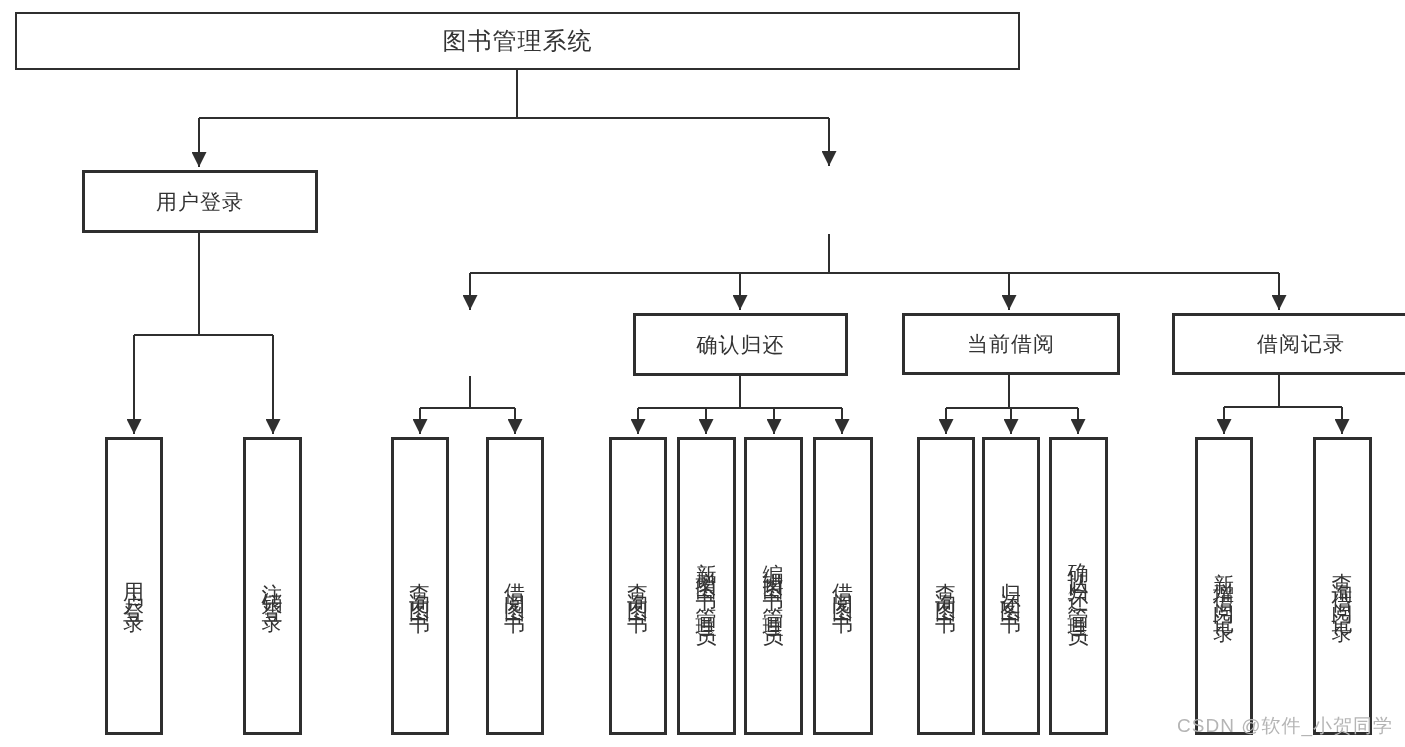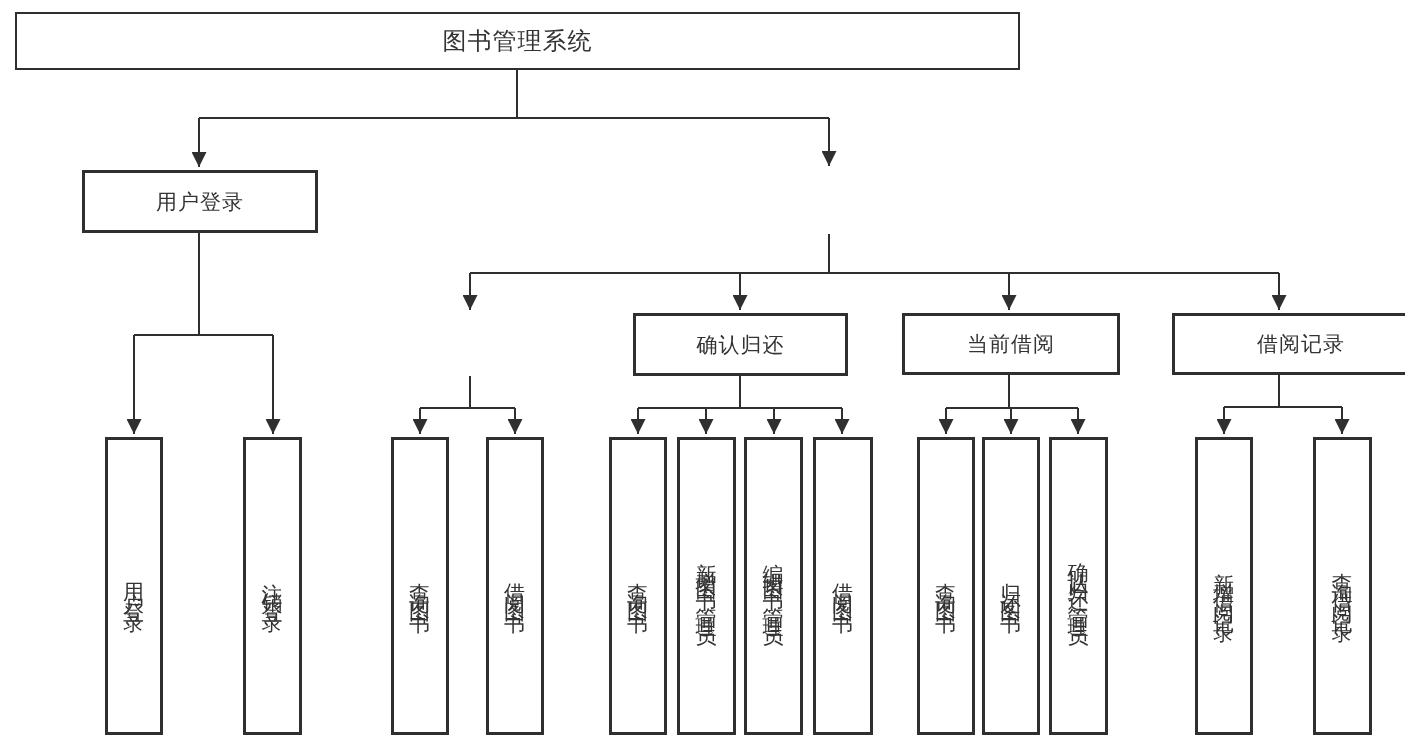--- a/index.html
+++ b/index.html
@@ -135,14 +135,15 @@
     <span style="letter-spacing:9px;">确认归还（管理员）</span>
   </div>
 
   <div class="leaf" style="left:1195px;top:437px;width:58px;height:298px;">
     <span>新增借阅记录</span>
   </div>
   <div class="leaf" style="left:1313px;top:437px;width:59px;height:298px;">
     <span>查询借阅记录</span>
   </div>
 
+  <div class="watermark">CSDN @软件_小贺同学</div>
 
 </div>
 
 </body></html>

